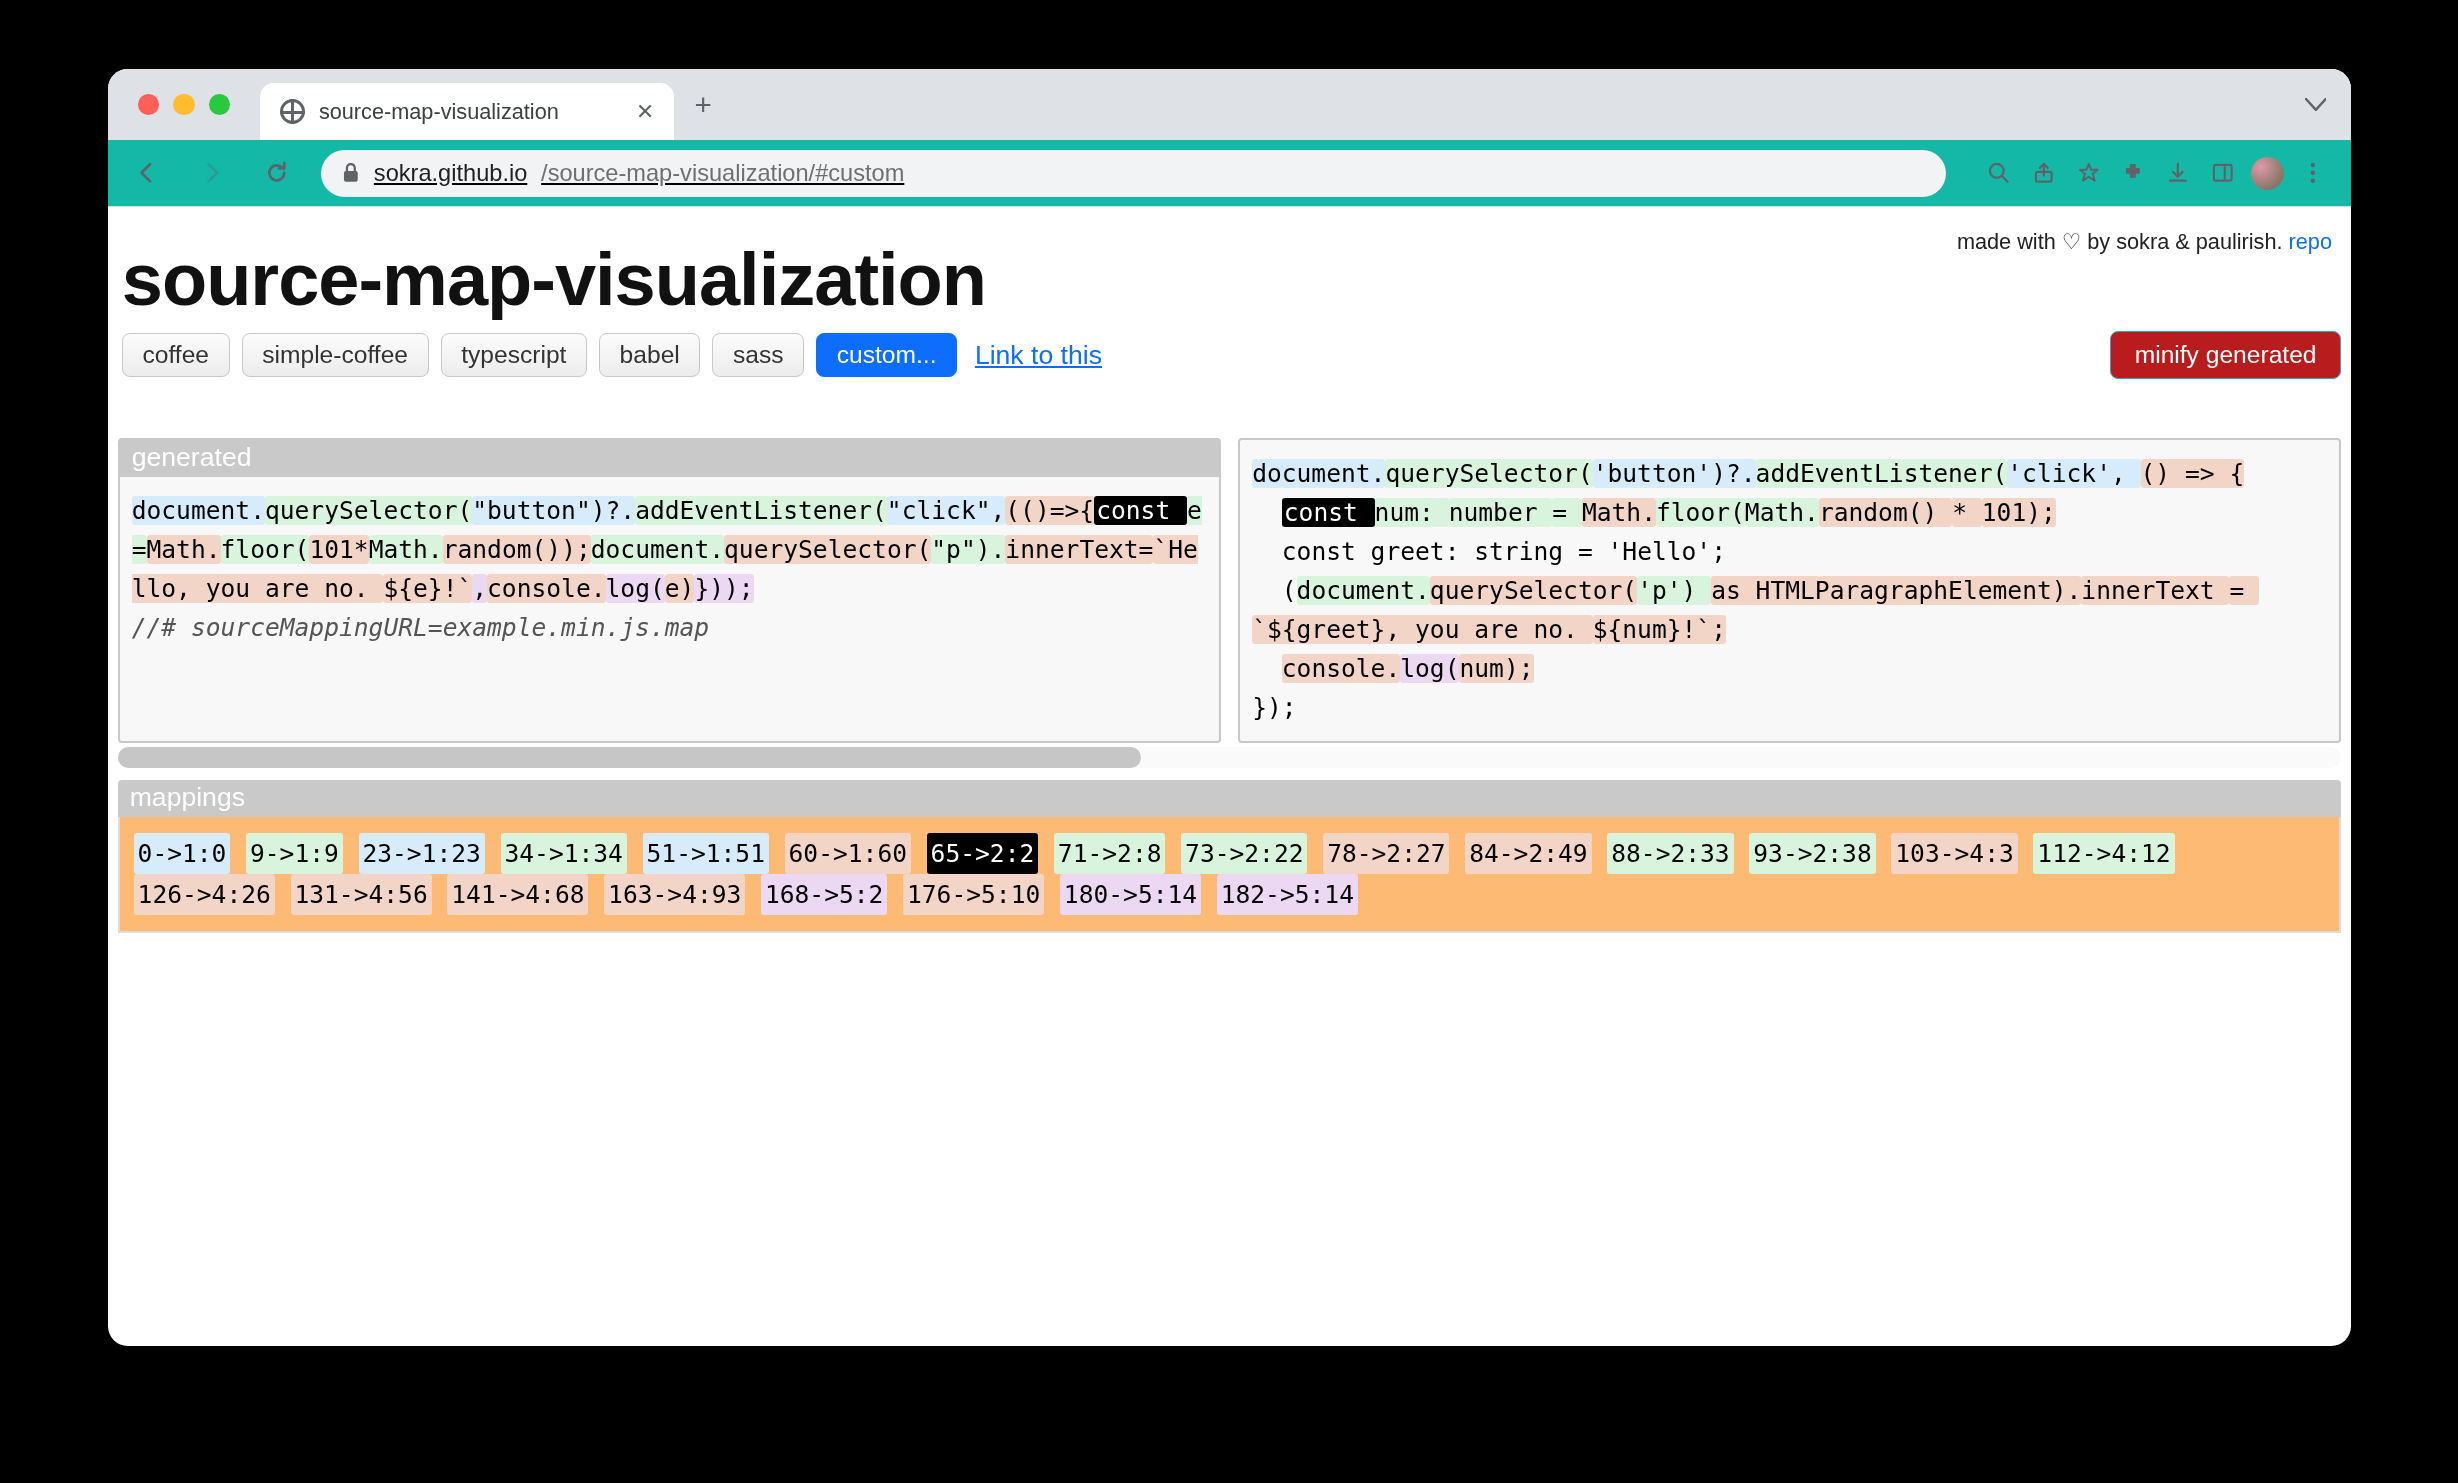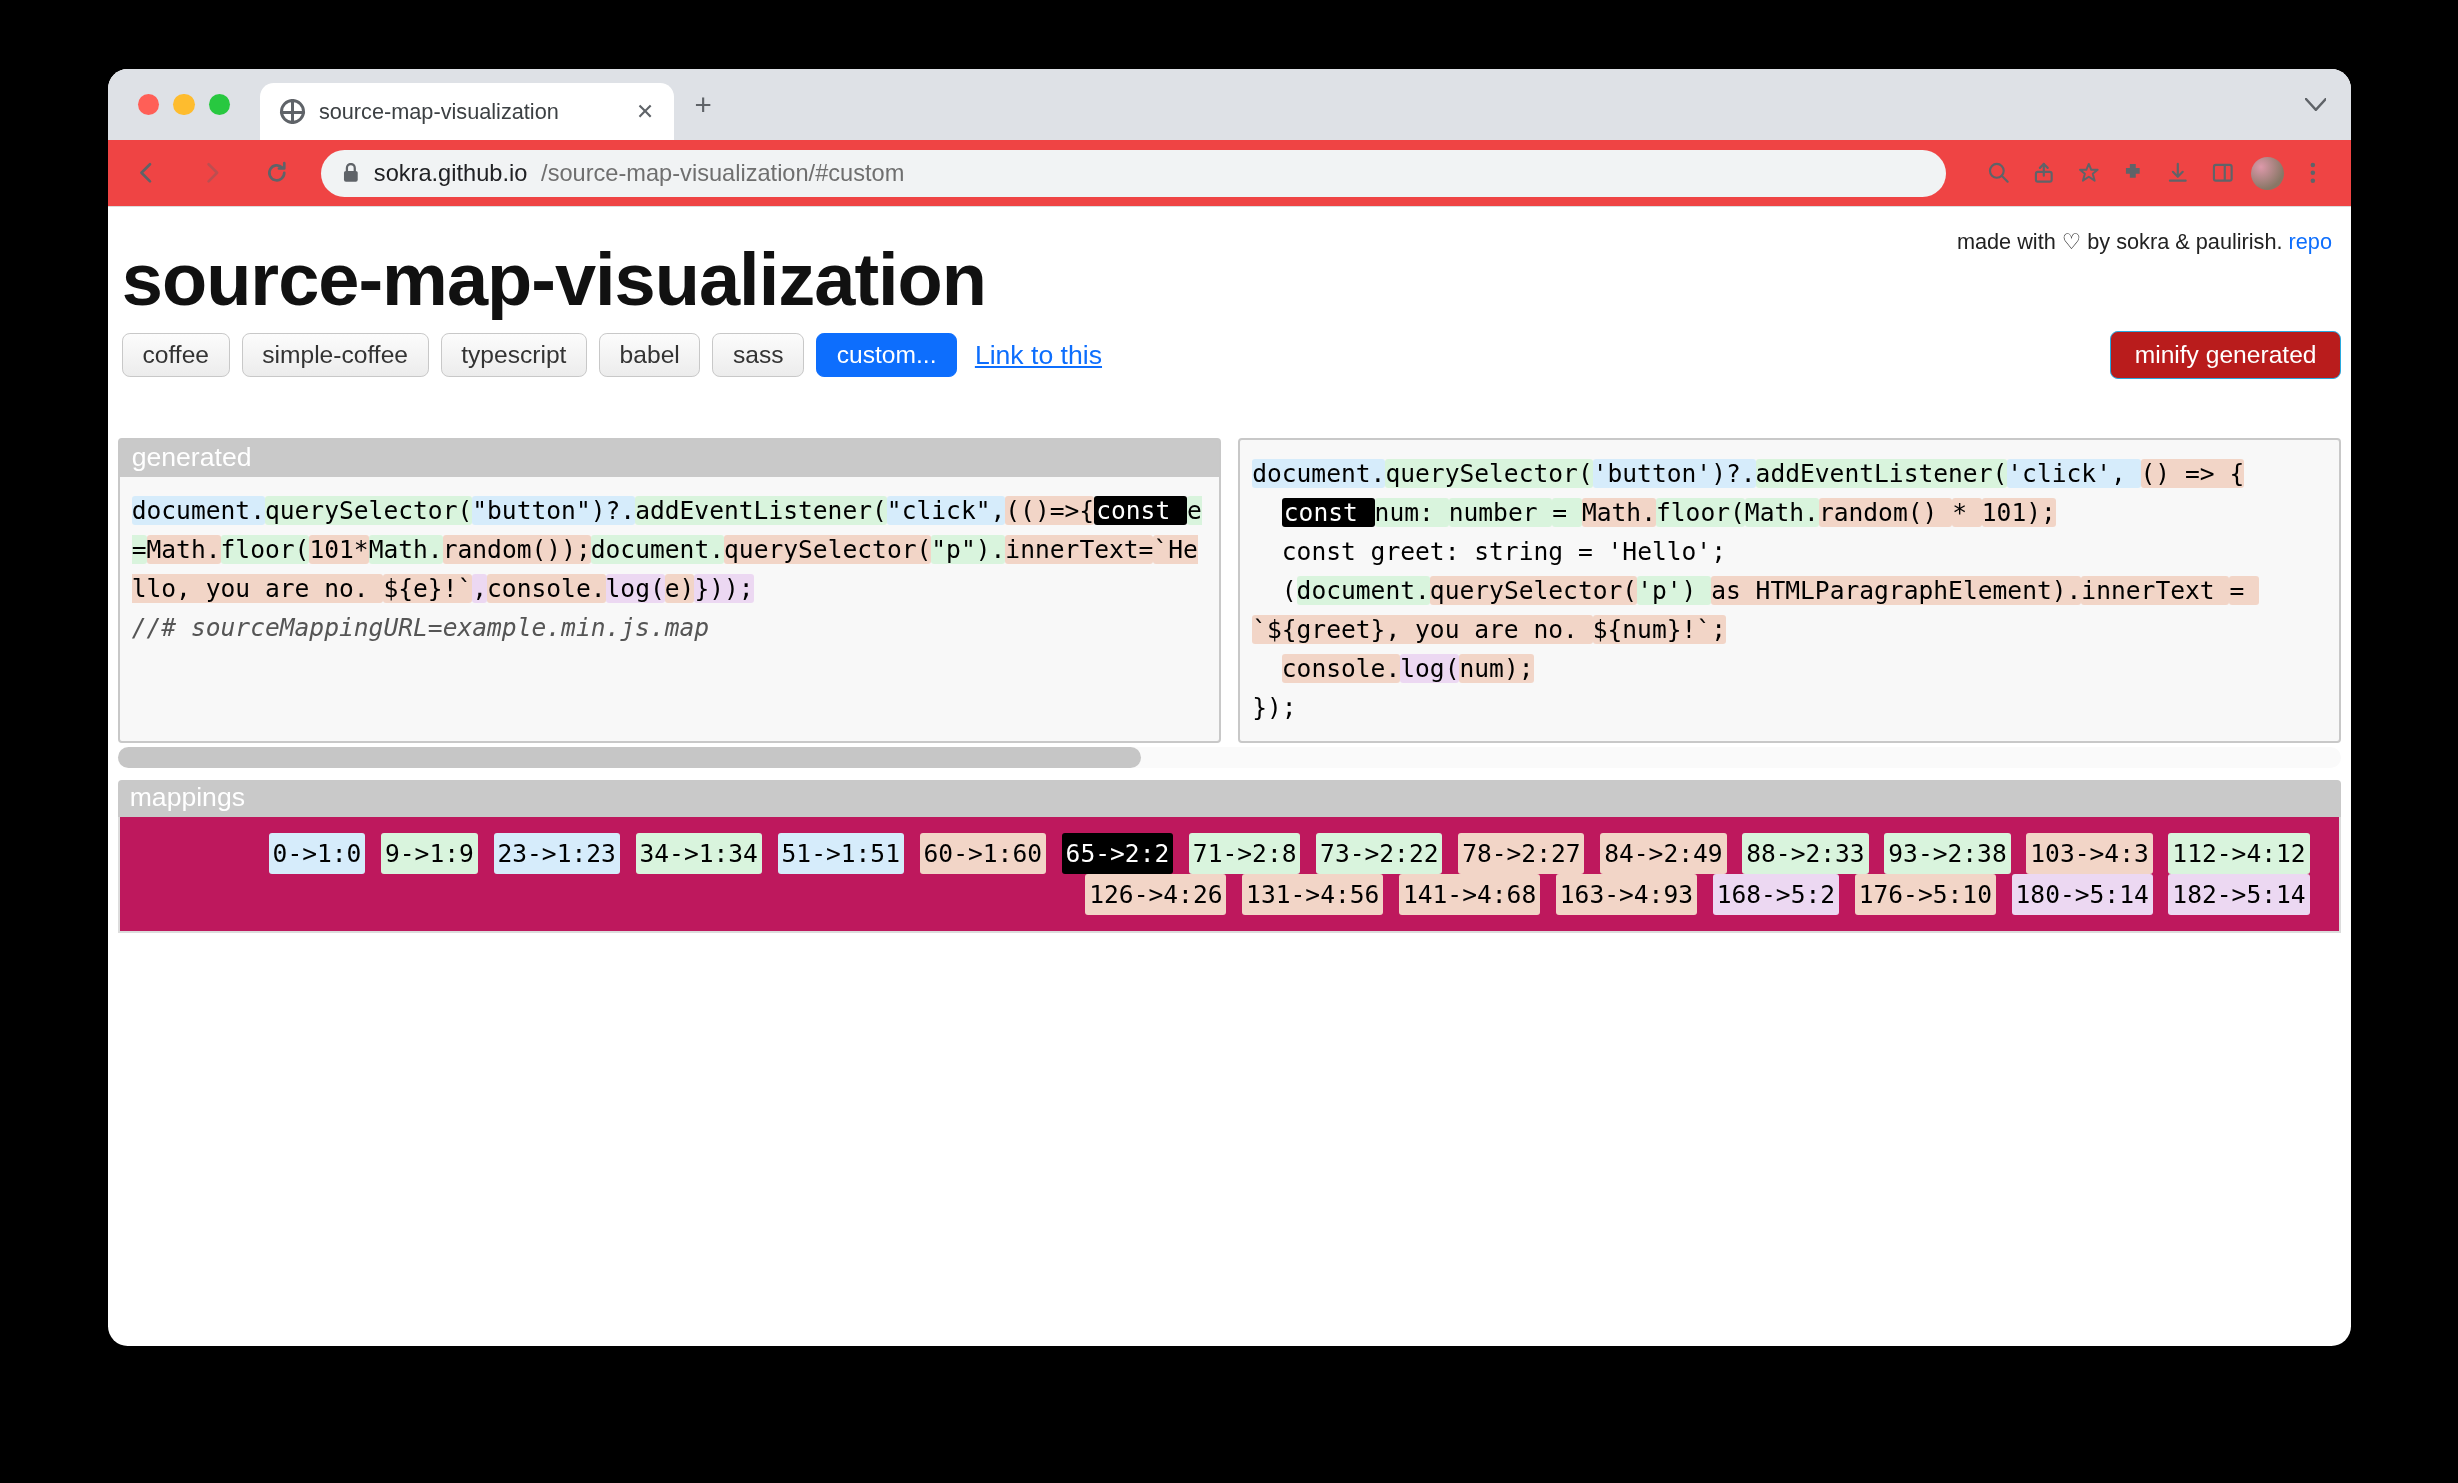--- a/index.html
+++ b/index.html
@@ -38,22 +38,22 @@
     font-size:21.7px; color:#3c4043; min-width:414px; position:relative;
   }
   .tab .favicon{width:25.6px;height:25.6px;border:3px solid #5f6368;border-radius:50%;position:relative;}
   .tab .favicon::after{content:"";position:absolute;left:8.9px;top:-3px;width:3px;height:25.6px;background:#5f6368;}
   .tab .favicon::before{content:"";position:absolute;left:-3px;top:8.9px;width:25.6px;height:3px;background:#5f6368;border-radius:2px;}
   .tab .close{font-size:21.7px;color:#5f6368;margin-left:auto;}
   .newtab{width:39px;height:39px;display:flex;align-items:center;justify-content:center;color:#5f6368;font-size:29.6px;align-self:center;margin-left:9.9px;}
   .chev{margin-left:auto;margin-right:24.6px;align-self:center;color:#5f6368;font-size:25.6px;}
   
   .toolbar{
-    height:67px;background:#ef4444;border-bottom:1px solid #dcdcdc;
-    display:flex;align-items:center;gap:22px;padding:0 17.7px;
+    height:67px;background:#14b8a6;border-bottom:1px solid #dcdcdc;
+    display:flex;align-items:center;gap:22px;padding:0 17.7px;text-decoration:underline;
   }
   .nav-btn{width:43px;height:43px;display:flex;align-items:center;justify-content:center;color:#5f6368;font-size:27.6px;border-radius:50%;}
   .nav-btn.disabled{opacity:0.35;}
   .omnibox{
     flex:1;height:47px;background:#f1f3f4;border-radius:23.6px;
     display:flex;align-items:center;padding:0 21.7px;font-size:23.6px;color:#202124;gap:13.8px;
   }
   .lock{font-size:19.7px;color:#5f6368;}
   .omnibox .host{color:#202124;}
   .omnibox .path{color:#6f6f6f;}
@@ -90,23 +90,23 @@
   .s-cur{background:#000;color:#fff;border-radius:3px;padding:0 2px;}
   .s-non{background:transparent;}
   .comment{color:#555;font-style:italic;}
   
   .hscroll{height:21.7px;background:#fafafa;margin:3.9px 0 11.8px 0;border-radius:10.8px;position:relative;}
   .hscroll .thumb{position:absolute;left:0;top:0;height:100%;width:46%;background:#c6c6c6;border-radius:10.8px;}
   
   .mappings{border:0;background:transparent;margin-top:0;}
   .mappings .panel-hd{border-radius:3.9px 3.9px 0 0;}
   .mapbody{
-    background:#be185d;border:2px solid #dcdcdc;border-top:0;
+    background:#fdba74;border:2px solid #dcdcdc;border-top:0;
     padding:15.8px 13.8px;font-family:ui-monospace,Menlo,Consolas,monospace;
-    font-size:24.6px;line-height:41px;text-align:right;
+    font-size:24.6px;line-height:41px;
   }
   .map-tok{display:inline-block;border-radius:3px;padding:0 3.9px;margin-right:15.8px;}
   
   svg{display:block;}
 </style>
 </head>
 <body>
 
 <div class="window">
 

